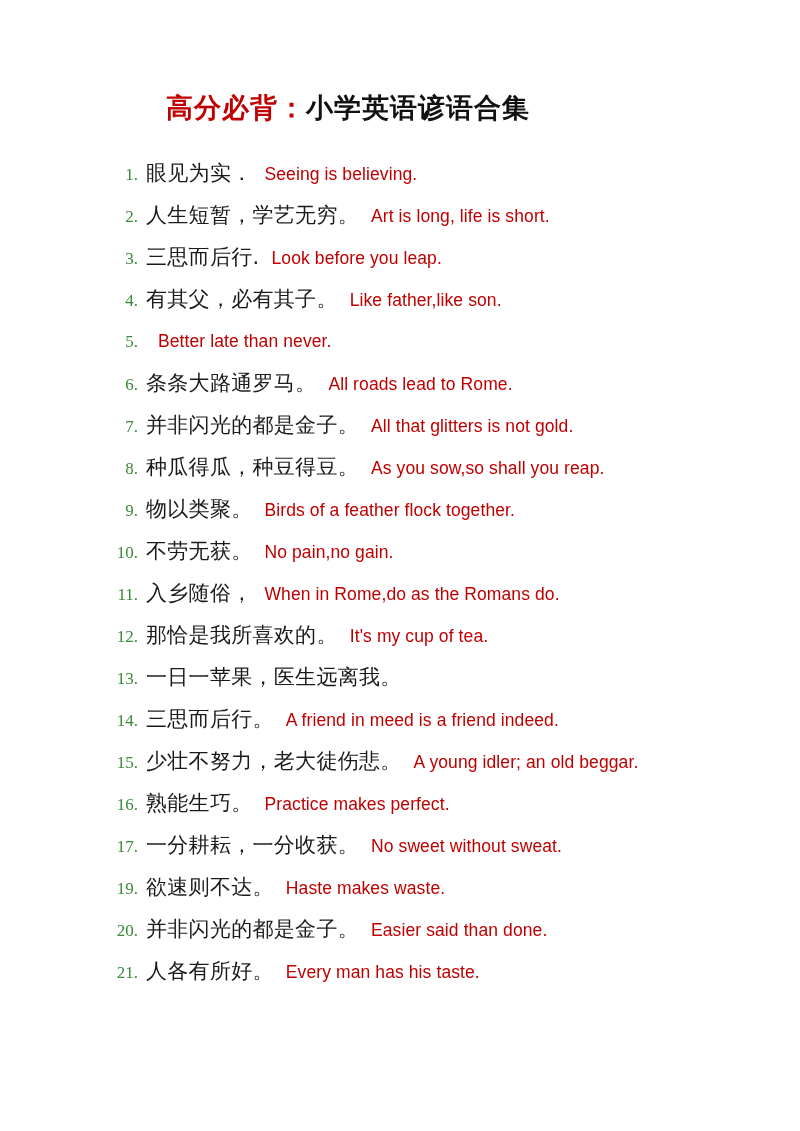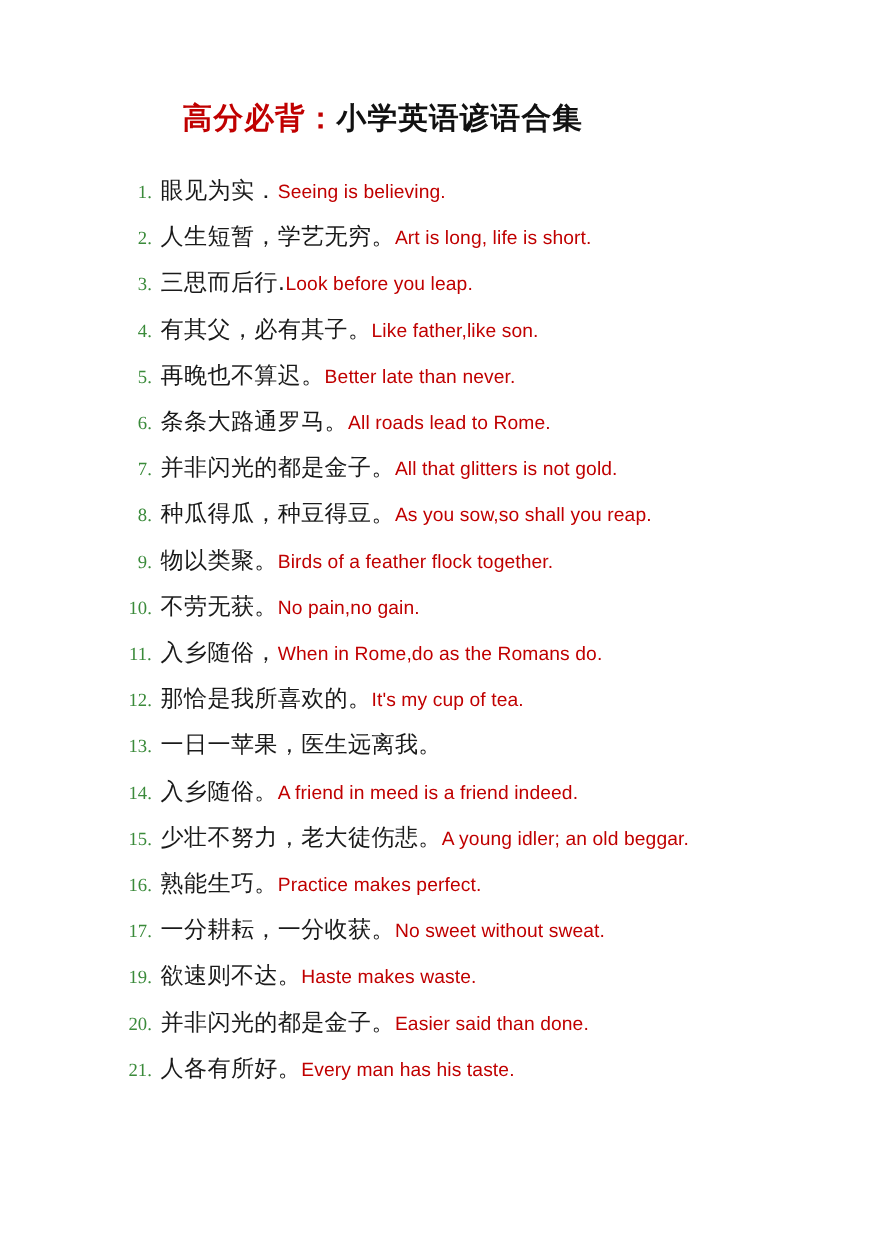--- a/index.html
+++ b/index.html
@@ -70,21 +70,21 @@
     font-family: "DejaVu Sans", "Liberation Sans", sans-serif;
     font-size: 21px;
     white-space: nowrap;
     letter-spacing: 0.3px;
   }
   .en {
     color: #c00000;
     font-family: "Liberation Sans", "DejaVu Sans", sans-serif;
     font-size: 17.5px;
     white-space: nowrap;
-    margin-left: 0;
+    margin-left: 12px;
     letter-spacing: 0.1px;
   }
 </style>
 </head>
 <body>
 
 <div class="page">
 
   <h1 class="title">
     <span class="t-red">高分必背：</span><span class="t-black">小学英语谚语合集</span>
@@ -106,21 +106,20 @@
       <span class="zh">三思而后行.</span>
       <span class="en">Look before you leap.</span>
     </li>
     <li class="item">
       <span class="num">4.</span>
       <span class="zh">有其父，必有其子。</span>
       <span class="en">Like father,like son.</span>
     </li>
     <li class="item">
       <span class="num">5.</span>
-      <span class="zh">再晚也不算迟。</span>
       <span class="en">Better late than never.</span>
     </li>
     <li class="item">
       <span class="num">6.</span>
       <span class="zh">条条大路通罗马。</span>
       <span class="en">All roads lead to Rome.</span>
     </li>
     <li class="item">
       <span class="num">7.</span>
       <span class="zh">并非闪光的都是金子。</span>
@@ -150,21 +149,21 @@
       <span class="num">12.</span>
       <span class="zh">那恰是我所喜欢的。</span>
       <span class="en">It's my cup of tea.</span>
     </li>
     <li class="item">
       <span class="num">13.</span>
       <span class="zh">一日一苹果，医生远离我。</span>
     </li>
     <li class="item">
       <span class="num">14.</span>
-      <span class="zh">入乡随俗。</span>
+      <span class="zh">三思而后行。</span>
       <span class="en">A friend in meed is a friend indeed.</span>
     </li>
     <li class="item">
       <span class="num">15.</span>
       <span class="zh">少壮不努力，老大徒伤悲。</span>
       <span class="en">A young idler; an old beggar.</span>
     </li>
     <li class="item">
       <span class="num">16.</span>
       <span class="zh">熟能生巧。</span>

